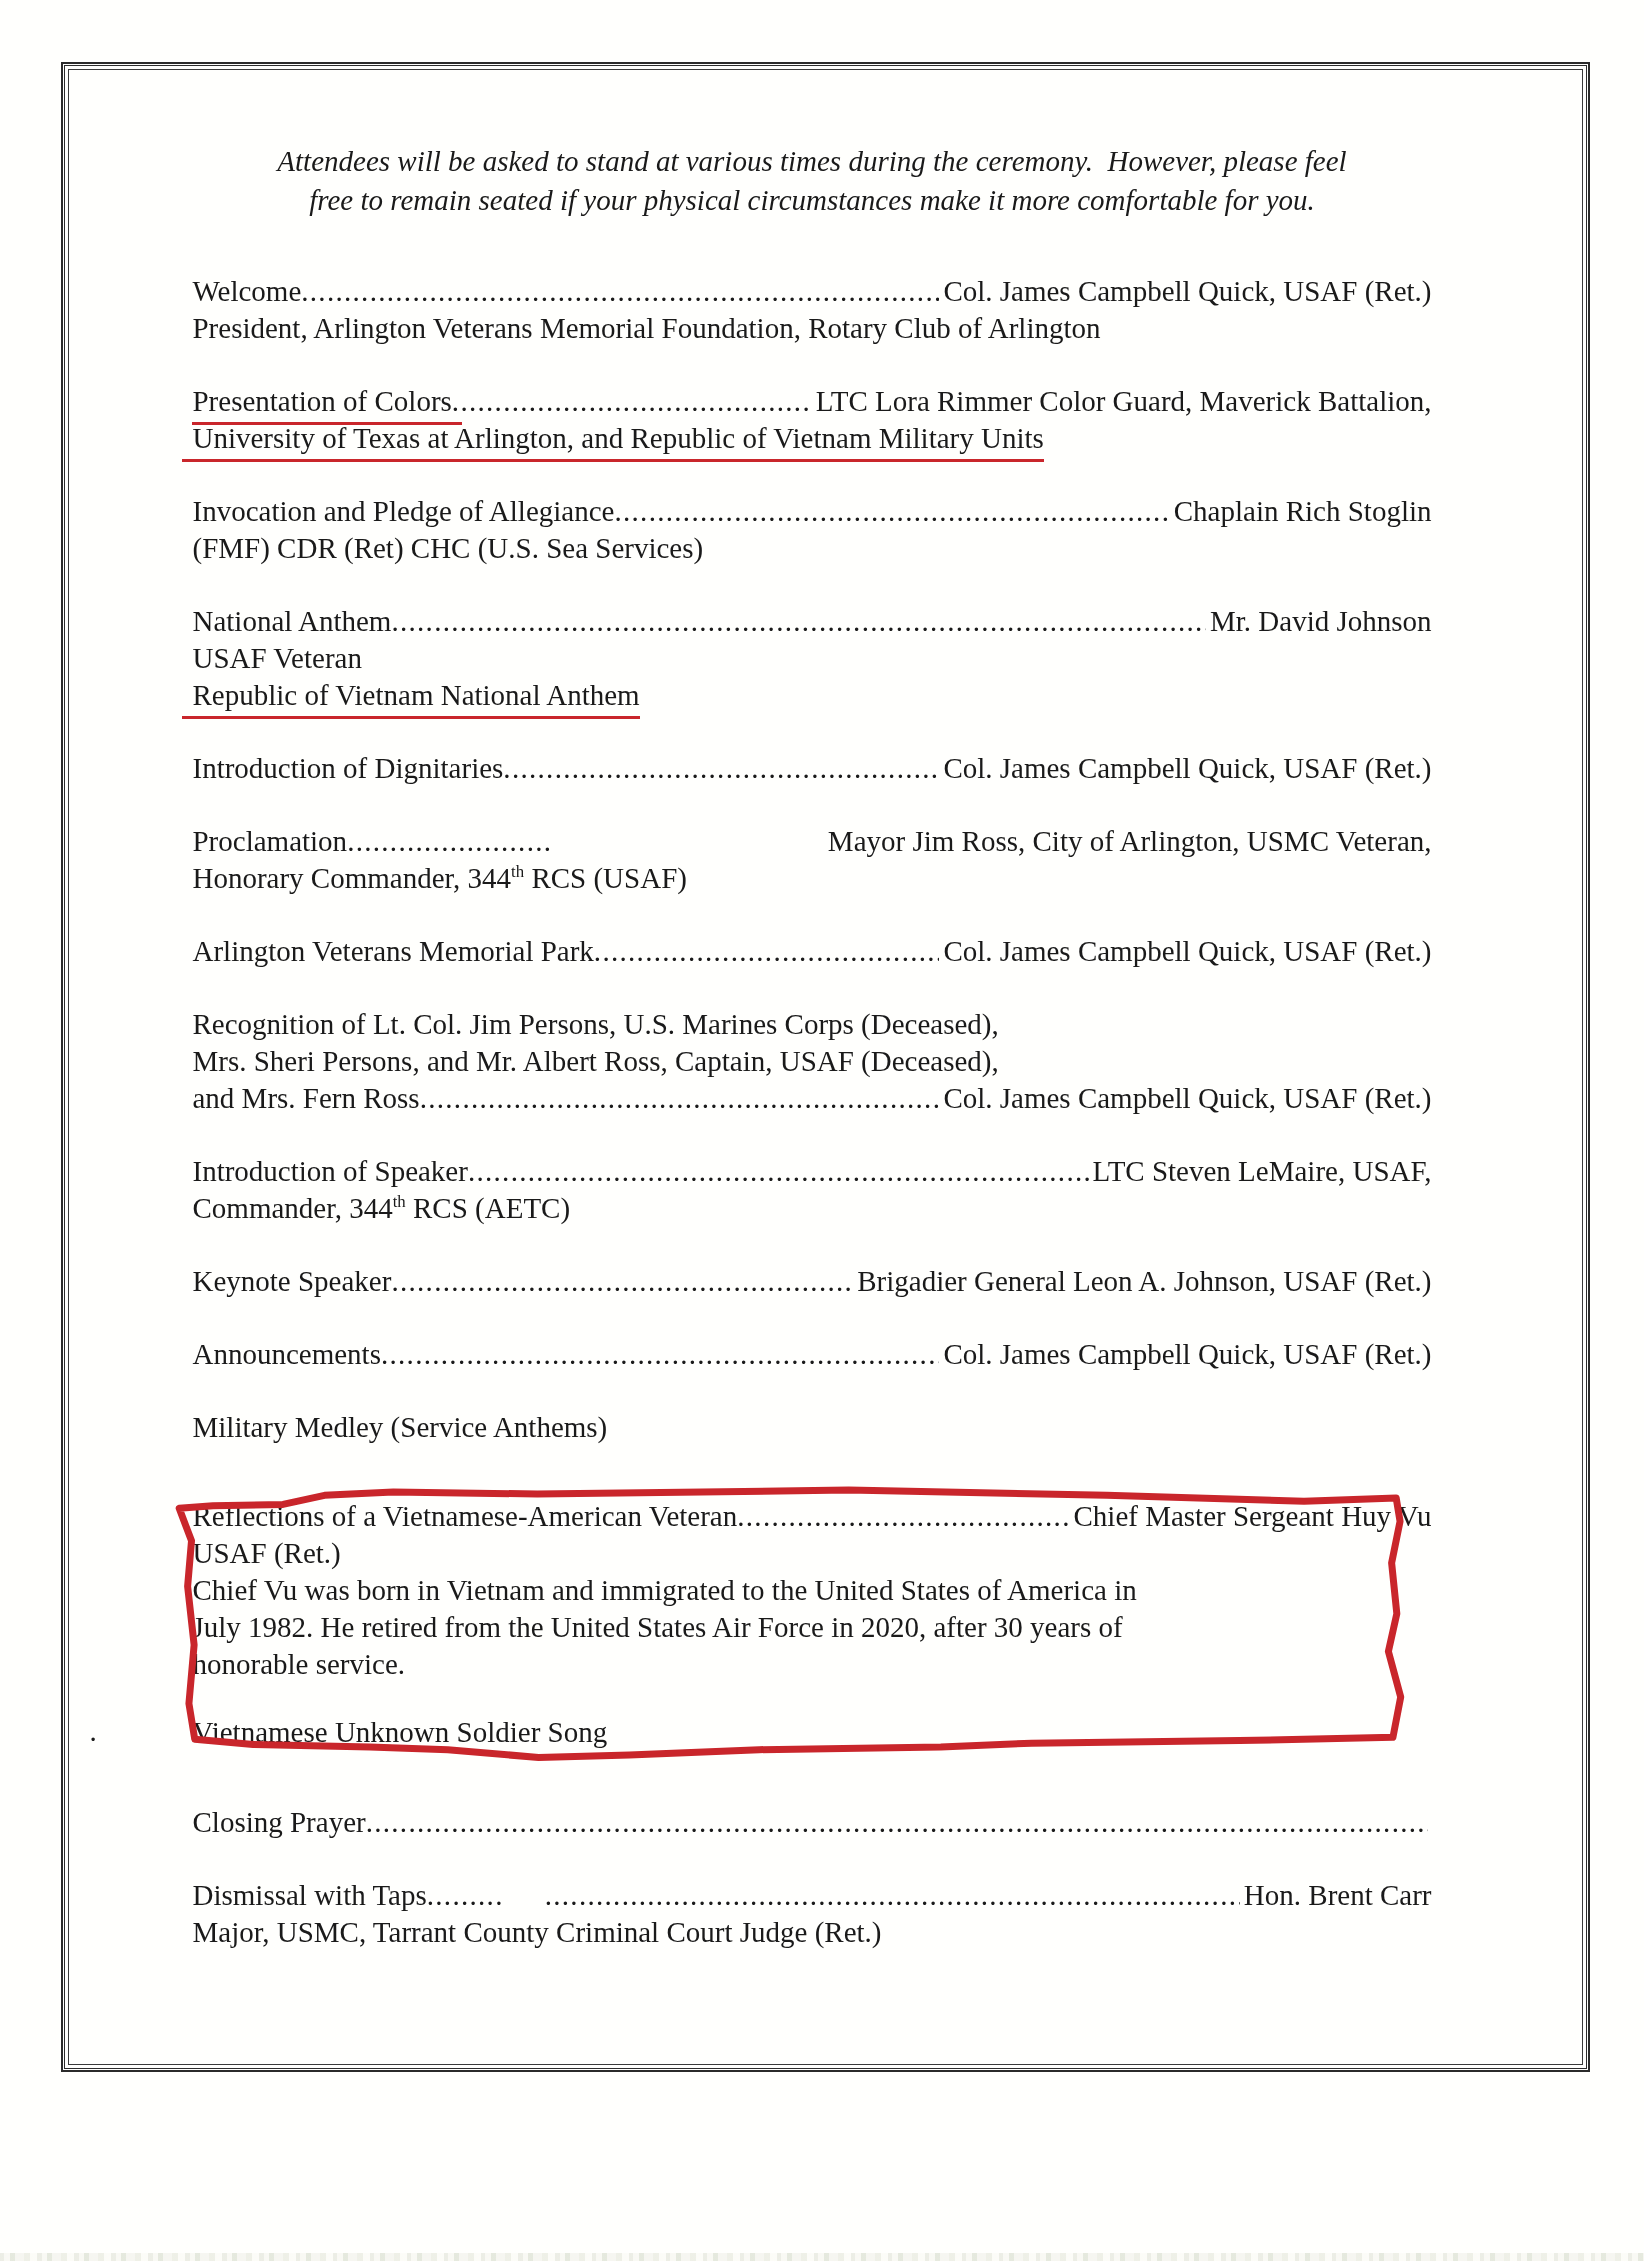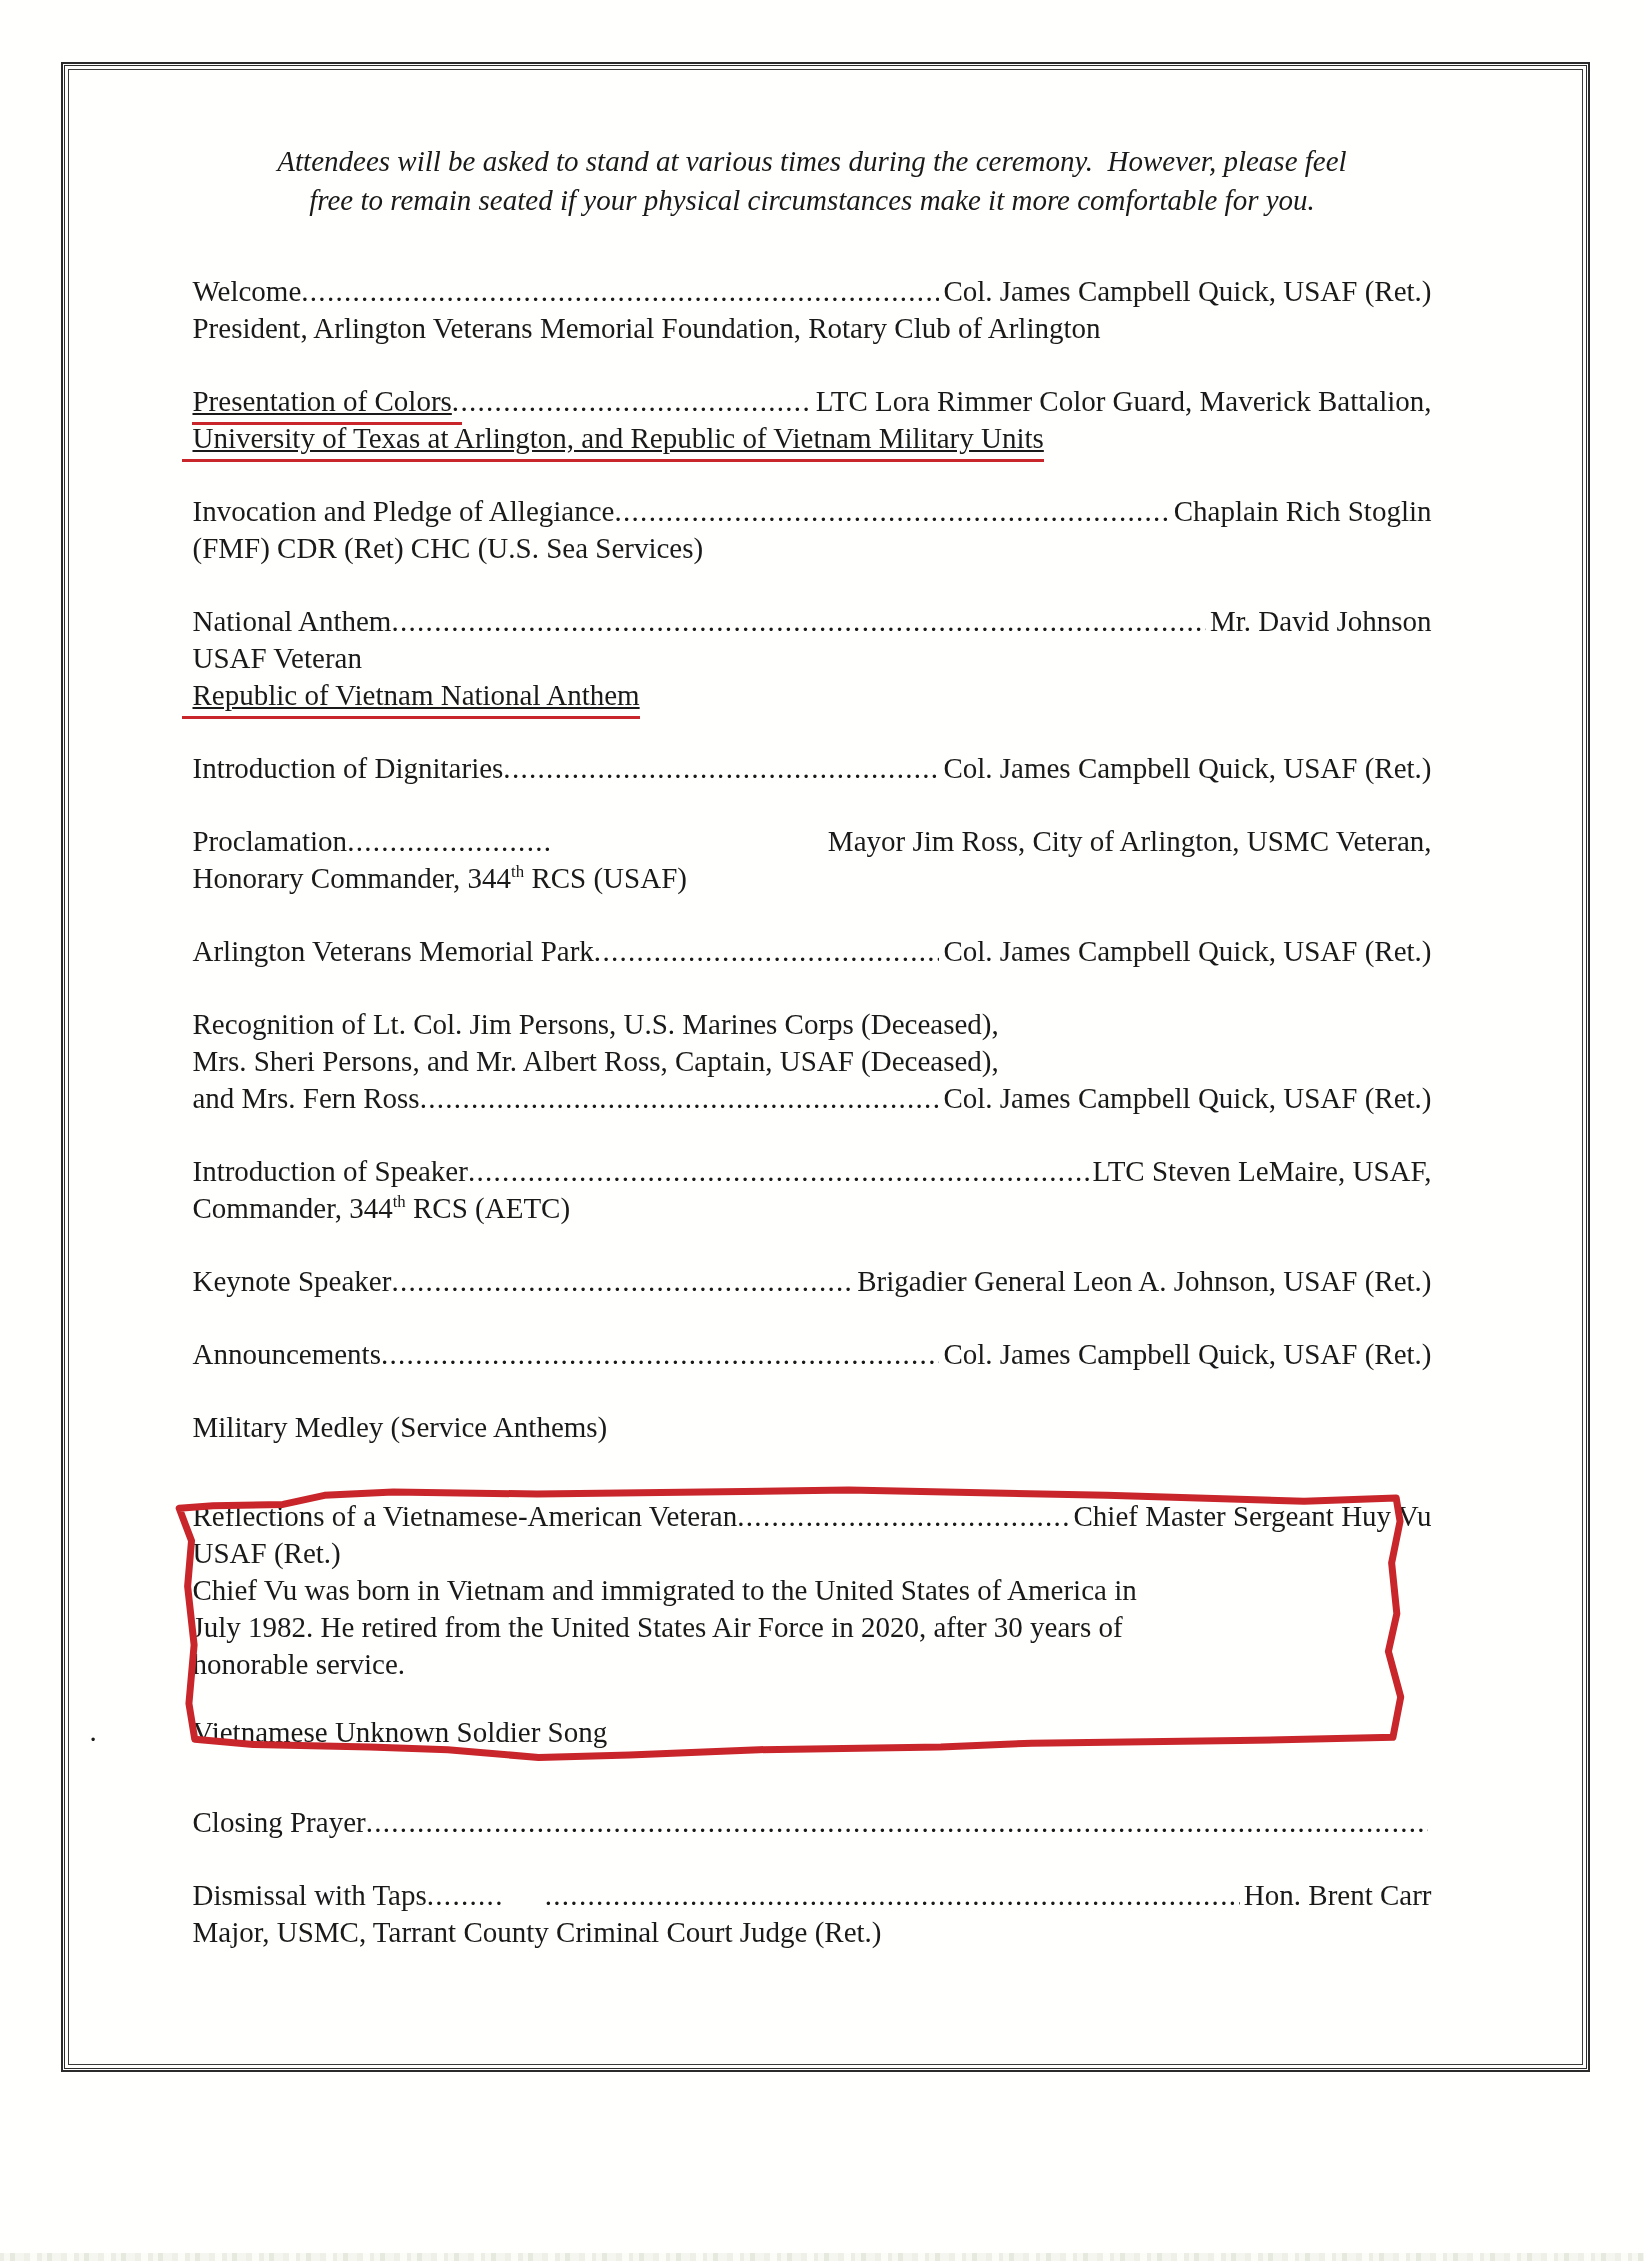--- a/index.html
+++ b/index.html
@@ -37,21 +37,21 @@
   .gap{ flex:none; width:41px; }
   .rt{ flex:none; }
 
   .sub{}
   .ra{ text-align:left; }
   .para{ }
 
   sup{ font-size:58%; line-height:0; vertical-align:super; }
 
   
-  .red-u{ border-bottom:3.9px solid var(--red,#c9262b); padding-bottom:4.5px;text-decoration:underline; }
+  .red-u{ border-bottom:3.9px solid var(--red,#c9262b); padding-bottom:4.5px; }
   .ext-r{ padding-right:10.3px; margin-right:-10.3px; }
   .ext-l{ padding-left:10.3px; margin-left:-10.3px; }
 
   .redbox-wrap{ position:relative; margin-bottom:53px; }
   .redbox{
     position:absolute; left:-18px; top:-17px;
     width:100%; height:calc(100% + 30px);
     overflow:visible; pointer-events:none;
   }
   .redbox path{ fill:none; stroke:var(--red,#c9262b); stroke-width:7; stroke-linejoin:round; stroke-linecap:round; vector-effect:non-scaling-stroke; }

